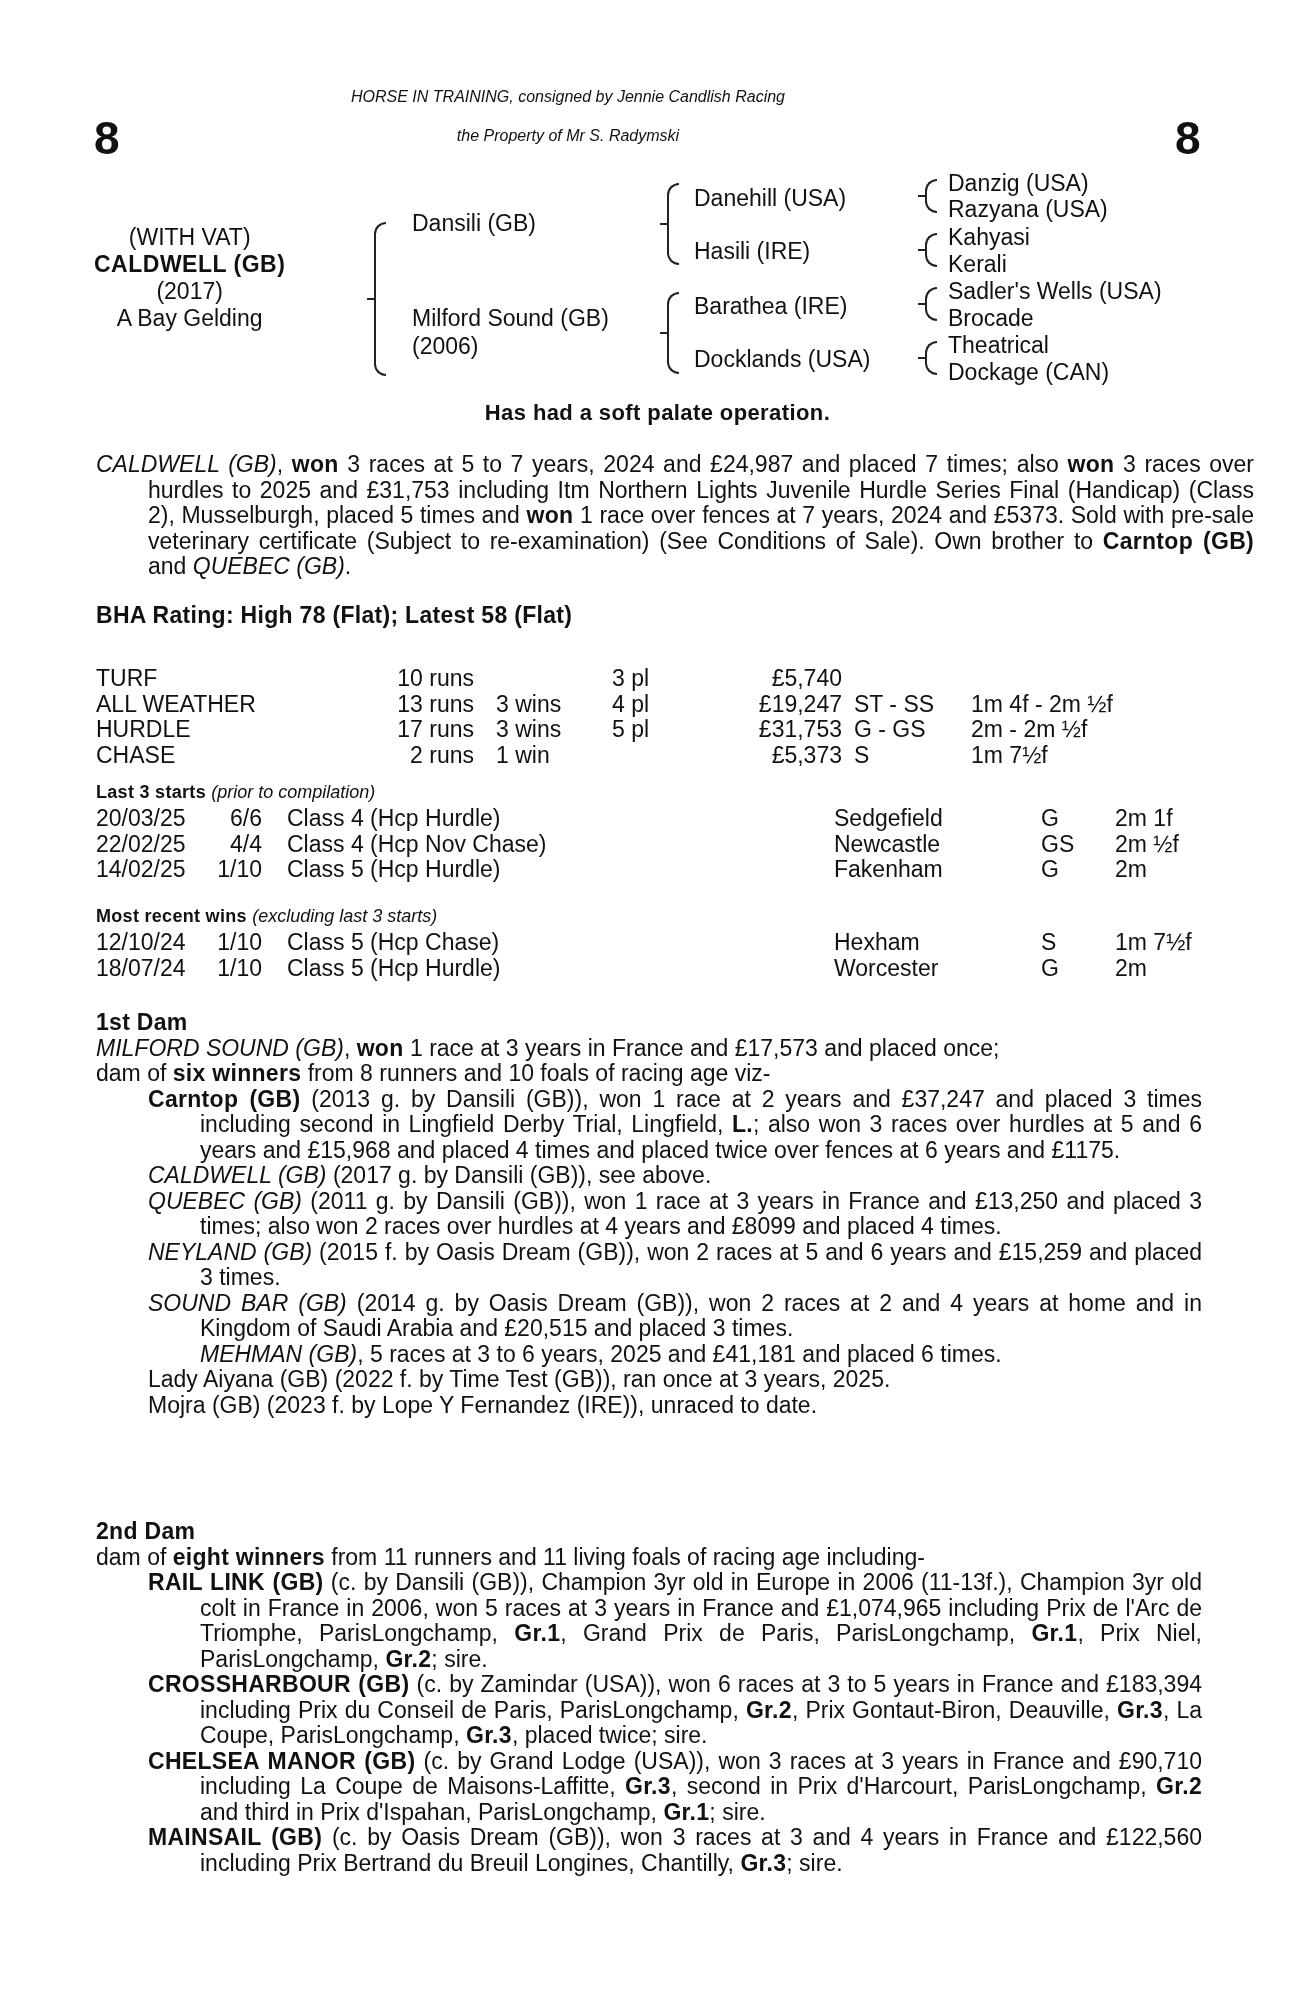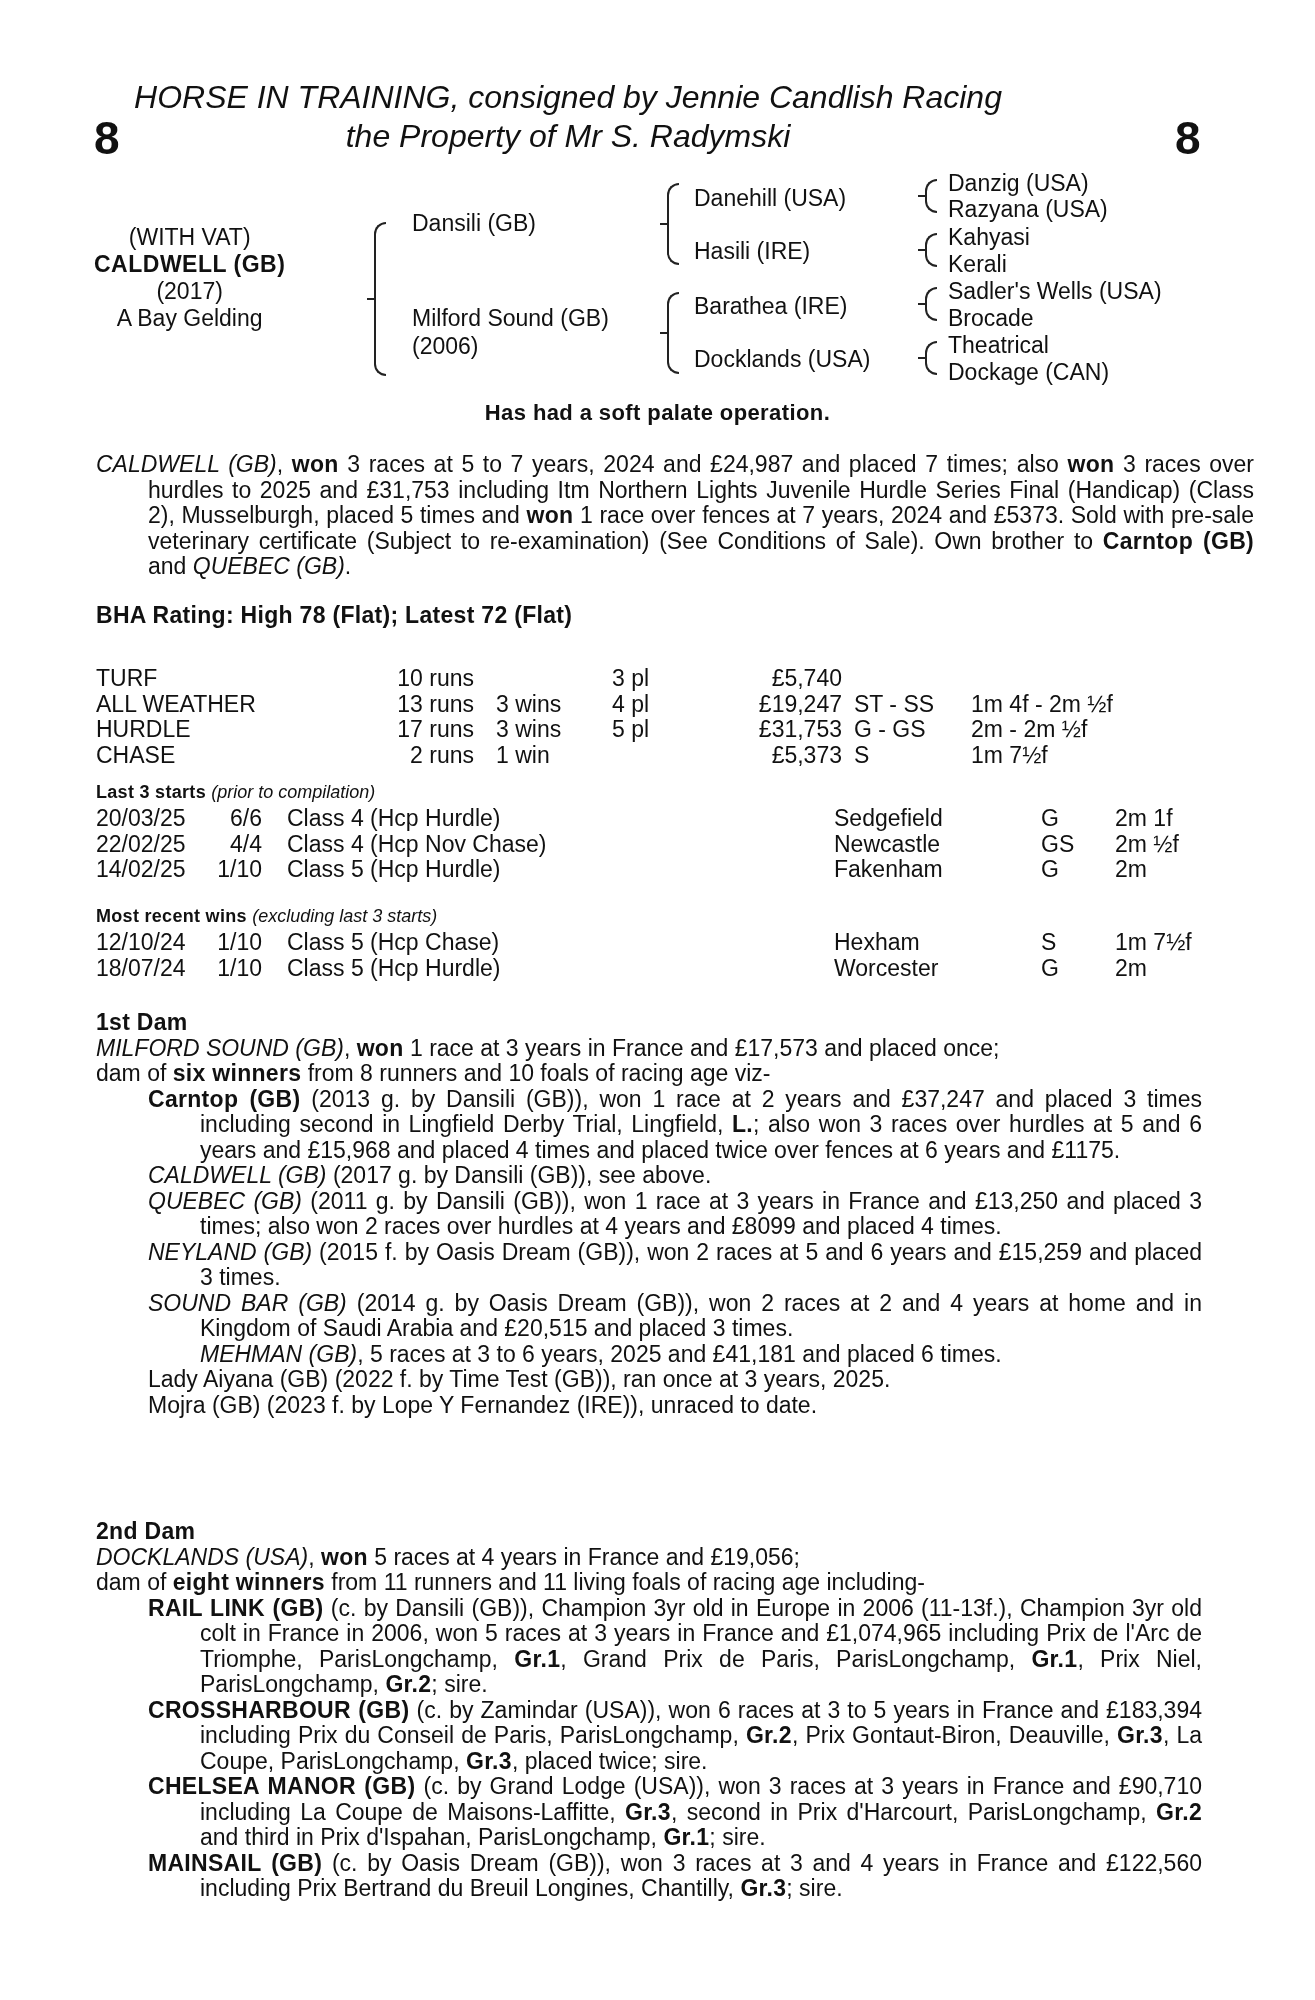--- a/index.html
+++ b/index.html
@@ -5,21 +5,21 @@
   html, body { margin: 0; padding: 0; background: #ffffff; }
   body {
     width: 1315px; height: 2000px; position: relative; overflow: hidden;
     font-family: "Liberation Sans", sans-serif; color: #111111;
     font-size: 23px; line-height: 25.5px;
   }
   .abs { position: absolute; }
   .lot-num { font-family: "Liberation Sans", sans-serif; font-weight: bold; font-size: 46px; line-height: 46px; top: 115px; }
   .lot-left { left: 94px; }
   .lot-right { left: 1175px; }
-  .header-line { left: 0; width: 1136px; text-align: center; font-style: italic; font-size: 32px; line-height: 30px; }
+  .header-line { left: 0; width: 1136px; text-align: center; font-style: italic; font-size: 16px; line-height: 30px; }
   .hl1 { top: 82px; }
   .hl2 { top: 121px; }
 
   
   .ped-left { left: 94px; top: 224px; font-size: 23px; line-height: 27px; text-align: center; }
   .ped-left .name { font-weight: 900; letter-spacing: 0.5px; }
   .brace { position: absolute; border: 2px solid #222; border-right: none; border-radius: 14px 0 0 14px; width: 10px; }
   .brace::after { content: ""; position: absolute; left: -9px; top: 50%; width: 8px; height: 2px; background: #222; margin-top: -1px; }
   .ped-txt { position: absolute; font-size: 23px; line-height: 27px; white-space: nowrap; }
 
@@ -99,21 +99,21 @@
 <div class="ped-txt" style="left:948px; top:332px;">Theatrical</div>
 <div class="ped-txt" style="left:948px; top:359px;">Dockage (CAN)</div>
 
 <div class="abs palate">Has had a soft palate operation.</div>
 
 <div class="para hang" style="top:452px;">
   <span class="i">CALDWELL (GB)</span><span>, </span><span class="b">won</span><span> 3 races at 5 to 7 years, 2024 and £24,987 and placed 7 times; also </span><span class="b">won</span><span> 3 races over hurdles to 2025 and £31,753 including Itm Northern Lights Juvenile Hurdle Series Final (Handicap) (Class 2), Musselburgh, placed 5 times and </span><span class="b">won</span><span> 1 race over fences at 7 years, 2024 and £5373. Sold with pre-sale veterinary certificate (Subject to re-examination) (See Conditions of Sale). Own brother to </span><span class="b">Carntop (GB)</span><span> and </span><span class="i">QUEBEC (GB)</span><span>.</span>
 </div>
 
 <div class="ratings">
-  <div>BHA Rating: High 78 (Flat); Latest 72 (Flat)</div>
+  <div>BHA Rating: High 78 (Flat); Latest 58 (Flat)</div>
 </div>
 
 <div class="stats">
   <div class="row">
     <span class="c-type">TURF</span>
     <span class="c-runs">10 runs</span>
     <span class="c-wins"></span>
     <span class="c-pl">3 pl</span>
     <span class="c-prize">£5,740</span>
     <span class="c-going"></span>
@@ -211,21 +211,20 @@
     <div class="entry"><span class="i">NEYLAND (GB)</span><span> (2015 f. by Oasis Dream (GB)), won 2 races at 5 and 6 years and £15,259 and placed 3 times.</span></div>
     <div class="entry"><span class="i">SOUND BAR (GB)</span><span> (2014 g. by Oasis Dream (GB)), won 2 races at 2 and 4 years at home and in Kingdom of Saudi Arabia and £20,515 and placed 3 times.</span></div>
     <div class="entry" style="padding-left:52px; text-indent:0;"><span class="i">MEHMAN (GB)</span><span>, 5 races at 3 to 6 years, 2025 and £41,181 and placed 6 times.</span></div>
     <div class="entry"><span>Lady Aiyana (GB)</span><span> (2022 f. by Time Test (GB)), ran once at 3 years, 2025.</span></div>
     <div class="entry"><span>Mojra (GB)</span><span> (2023 f. by Lope Y Fernandez (IRE)), unraced to date.</span></div>
   </div>
 </div>
 
 <div class="dam-block" style="top:1519px;">
   <div class="b">2nd Dam</div>
-  <div class="line"><span class="i">DOCKLANDS (USA)</span>, <span class="b">won</span><span> 5 races at 4 years in France and £19,056;</span></div>
   <div class="line"><span>dam of </span><span class="b">eight winners</span><span> from 11 runners and 11 living foals of racing age including-</span></div>
   <div class="offspring">
     <div class="entry"><span class="b">RAIL LINK (GB)</span><span> (c. by Dansili (GB)), Champion 3yr old in Europe in 2006 (11-13f.), Champion 3yr old colt in France in 2006, won 5 races at 3 years in France and £1,074,965 including Prix de l'Arc de Triomphe, ParisLongchamp, </span><span class="b">Gr.1</span><span>, Grand Prix de Paris, ParisLongchamp, </span><span class="b">Gr.1</span><span>, Prix Niel, ParisLongchamp, </span><span class="b">Gr.2</span><span>; sire.</span></div>
     <div class="entry"><span class="b">CROSSHARBOUR (GB)</span><span> (c. by Zamindar (USA)), won 6 races at 3 to 5 years in France and £183,394 including Prix du Conseil de Paris, ParisLongchamp, </span><span class="b">Gr.2</span><span>, Prix Gontaut-Biron, Deauville, </span><span class="b">Gr.3</span><span>, La Coupe, ParisLongchamp, </span><span class="b">Gr.3</span><span>, placed twice; sire.</span></div>
     <div class="entry"><span class="b">CHELSEA MANOR (GB)</span><span> (c. by Grand Lodge (USA)), won 3 races at 3 years in France and £90,710 including La Coupe de Maisons-Laffitte, </span><span class="b">Gr.3</span><span>, second in Prix d'Harcourt, ParisLongchamp, </span><span class="b">Gr.2</span><span> and third in Prix d'Ispahan, ParisLongchamp, </span><span class="b">Gr.1</span><span>; sire.</span></div>
     <div class="entry"><span class="b">MAINSAIL (GB)</span><span> (c. by Oasis Dream (GB)), won 3 races at 3 and 4 years in France and £122,560 including Prix Bertrand du Breuil Longines, Chantilly, </span><span class="b">Gr.3</span><span>; sire.</span></div>
   </div>
 </div>
 
 </body></html>

